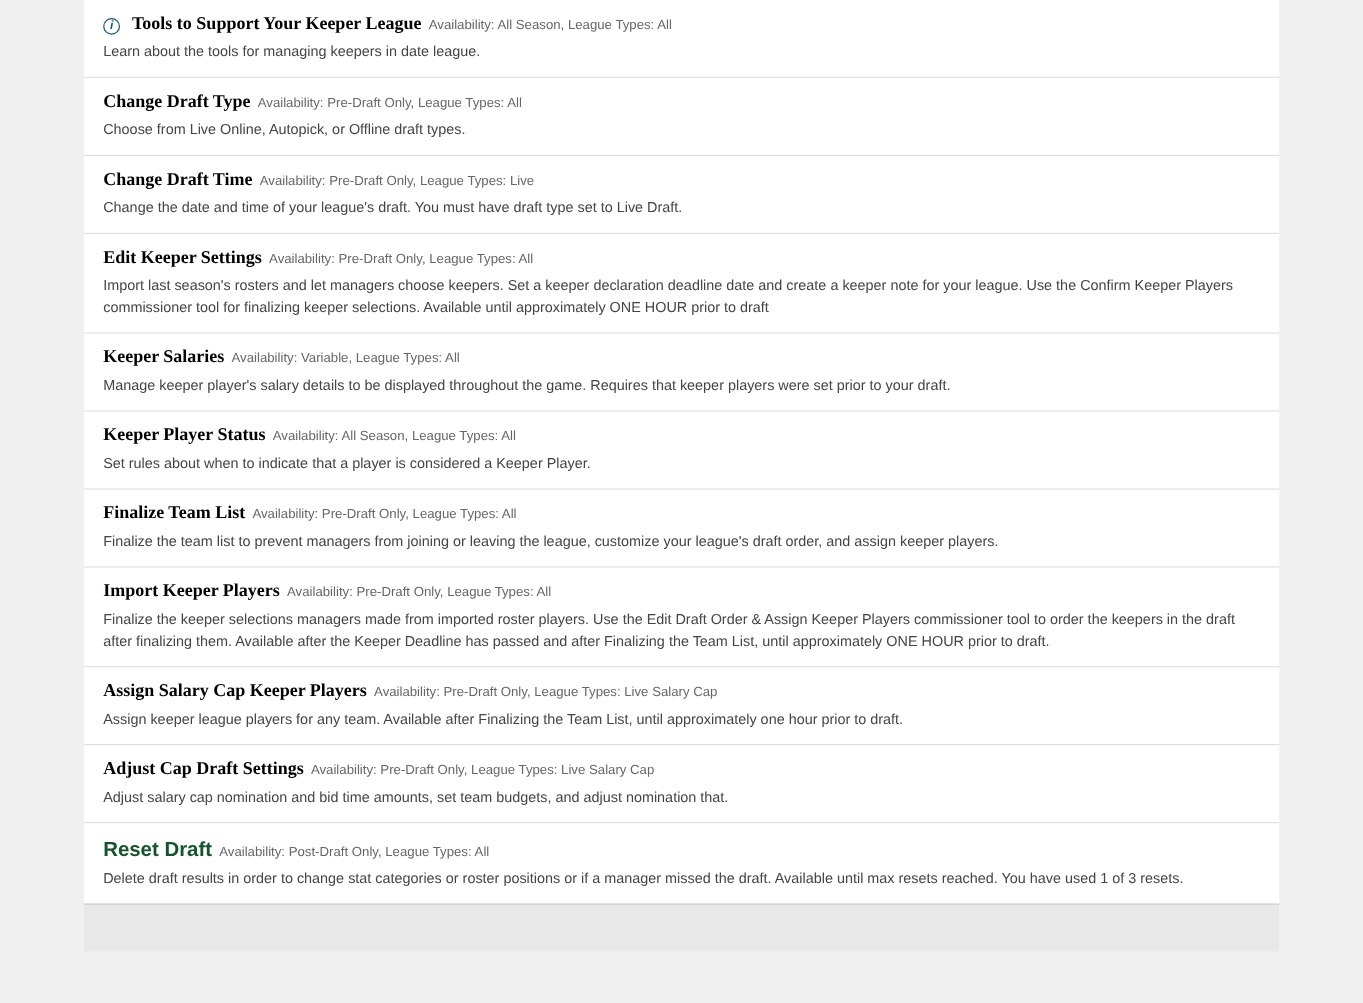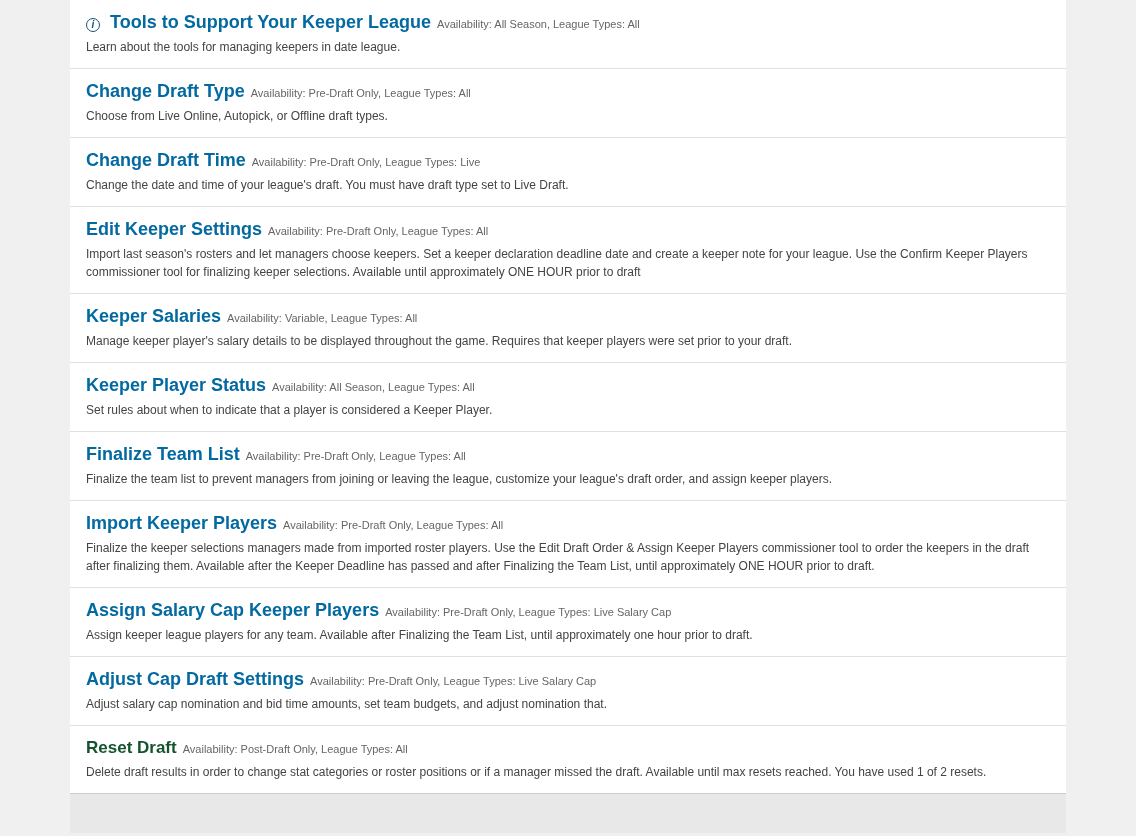--- a/index.html
+++ b/index.html
@@ -27,25 +27,26 @@
       border-bottom: none;
     }
     .tool-header {
       display: flex;
       align-items: baseline;
       flex-wrap: wrap;
       gap: 6px;
       margin-bottom: 5px;
     }
     .tool-title {
-      color: #0369a1;
-      font-size: 18px;
+      color: #000000;
+      font-size: 15px;
       font-weight: bold;
       cursor: pointer;
       text-decoration: none;
+      font-family: Liberation Serif, serif;
     }
     .tool-title-plain {
       font-size: 17px;
       font-weight: bold;
       color: #14532d;
     }
     .availability-text {
       font-size: 11px;
       color: #666;
     }
@@ -150,17 +151,17 @@
           <a class="tool-title" href="#">Adjust Cap Draft Settings</a>
           <span class="availability-text">Availability: Pre-Draft Only,  League Types: Live Salary Cap</span>
         </div>
         <p class="tool-description">Adjust salary cap nomination and bid time amounts, set team budgets, and adjust nomination that.</p>
       </div>
       <div class="tool-item">
         <div class="tool-header">
           <span class="tool-title-plain">Reset Draft</span>
           <span class="availability-text">Availability: Post-Draft Only,  League Types: All</span>
         </div>
-        <p class="tool-description">Delete draft results in order to change stat categories or roster positions or if a manager missed the draft. Available until max resets reached. You have used 1 of 2 resets.</p>
+        <p class="tool-description">Delete draft results in order to change stat categories or roster positions or if a manager missed the draft. Available until max resets reached. You have used 1 of 3 resets.</p>
       </div>
     </div>
   <div class="bottom-bar"></div>
 </div>
 
 </body></html>

